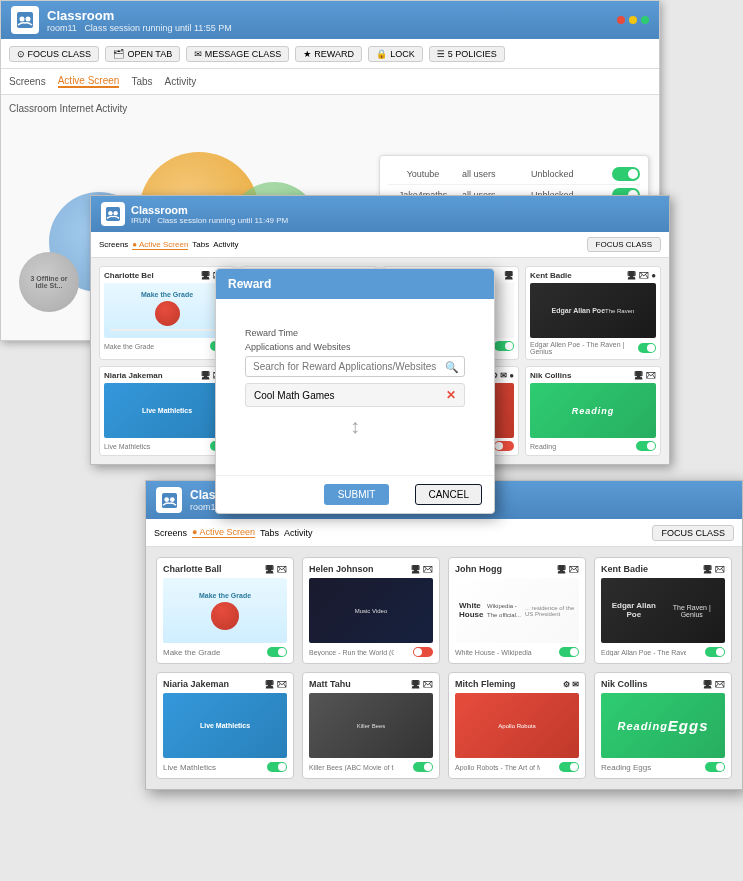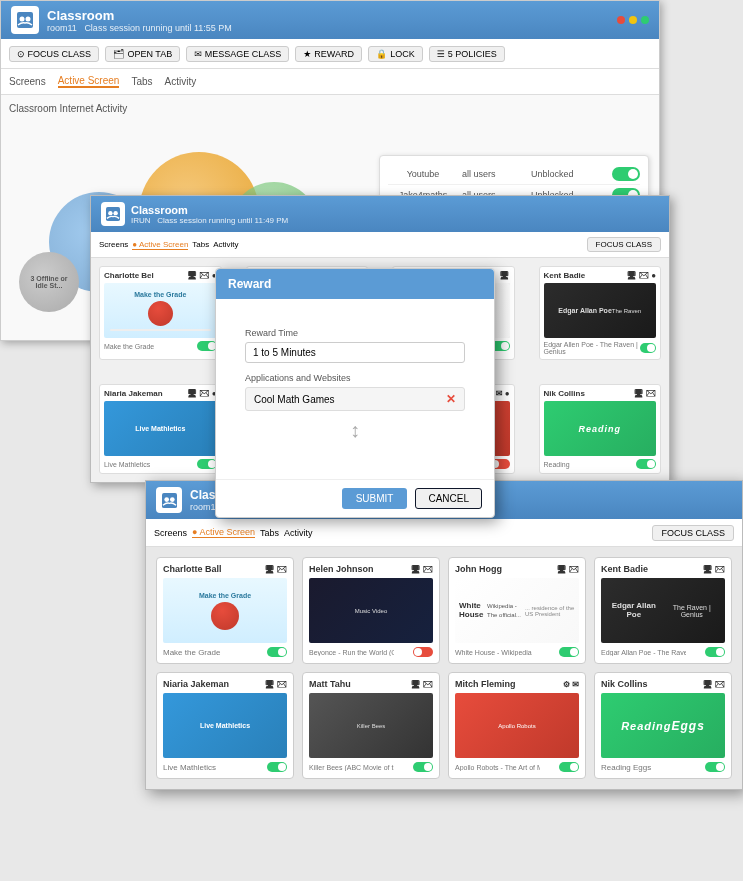--- a/index.html
+++ b/index.html
@@ -261,21 +261,21 @@
       align-items: center;
       padding: 3px 8px;
       gap: 4px;
       height: 26px;
     }
 
     
     .student-grid-mid {
       display: grid;
       grid-template-columns: repeat(4, 1fr);
-      gap: 24px;
+      gap: 6px;
       padding: 8px;
       background: #f0f0f0;
     }
     .student-card-mid {
       background: white;
       border: 1px solid #ddd;
       border-radius: 3px;
       padding: 4px;
       font-size: 8px;
     }
@@ -372,21 +372,21 @@
     }
     .reward-modal-chart {
       text-align: center;
       color: #aaa;
       font-size: 20px;
       margin: 8px 0;
     }
     .reward-modal-footer {
       display: flex;
       justify-content: flex-end;
-      gap: 8px;
+      gap: 26px;
       padding: 8px 12px;
       border-top: 1px solid #eee;
     }
     .btn-submit {
       background: #5b9bd5;
       color: white;
       border: none;
       border-radius: 3px;
       padding: 4px 14px;
       font-size: 10px;
@@ -816,22 +816,25 @@
         <div class="small-toggle-on"></div>
       </div>
     </div>
   </div>
 </div>
 
 <div class="reward-modal">
   <div class="reward-modal-header">Reward</div>
   <div class="reward-modal-body">
     <div class="reward-field-label">Reward Time</div>
-    <input class="reward-input" value="1 to 5 Minutes" style="">
     <div class="reward-field-label">Applications and Websites</div>
+    <div class="reward-search-wrap">
+      <input class="reward-search" placeholder="Search for Reward Applications/Websites" style="">
+      <span class="reward-search-icon">🔍</span>
+    </div>
     <div class="reward-app-item">
       <span>Cool Math Games</span>
       <span class="reward-remove">✕</span>
     </div>
     <div class="reward-modal-chart">↕</div>
   </div>
   <div class="reward-modal-footer">
     <button class="btn-submit">SUBMIT</button>
     <button class="btn-cancel">CANCEL</button>
   </div>
@@ -973,21 +976,21 @@
         <div class="small-toggle-on"></div>
       </div>
     </div>
 
     <div class="student-card-front">
       <div class="student-name-front">
         <span>Nik Collins</span>
         <span style="font-size:8px;">🖥 ✉</span>
       </div>
       <div class="screenshot-front">
-        <div class="ss-reading" style="height:65px;font-size:11px;letter-spacing:1px;font-style:italic;">Reading<br><span style="font-size:12px;">Eggs</span></div>
+        <div class="ss-reading" style="height:65px;font-size:11px;letter-spacing:1px;font-style:italic;">Reading<br><span style="font-size:15px;">Eggs</span></div>
       </div>
       <div class="student-footer-front">
         <span style="font-size:8px;">Reading Eggs</span>
         <div class="small-toggle-on"></div>
       </div>
     </div>
   </div>
 </div>
 
 </body></html>

